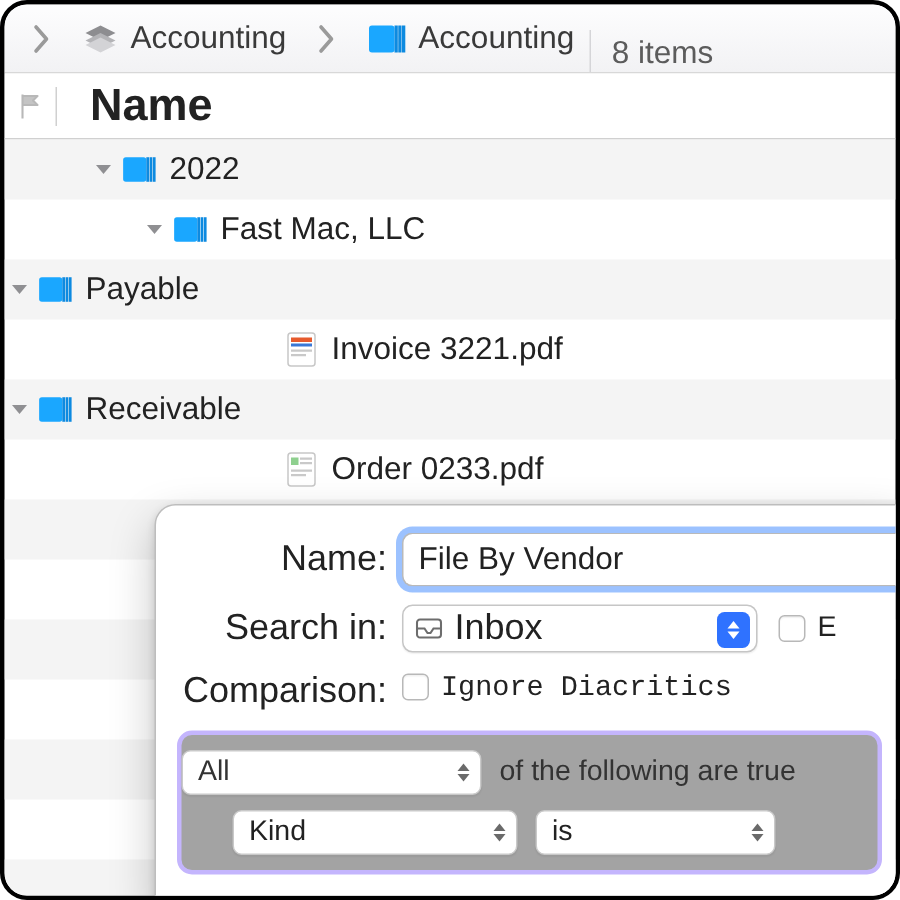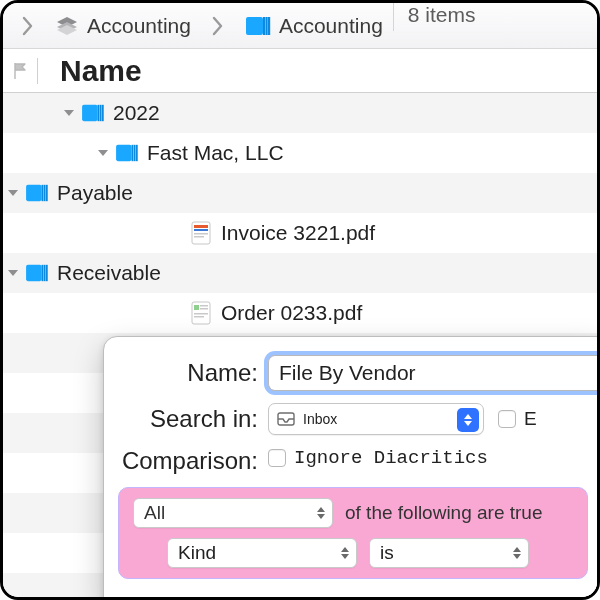--- a/index.html
+++ b/index.html
@@ -4,21 +4,21 @@
 <style>
   * { box-sizing: border-box; margin: 0; padding: 0; }
   html, body { width: 600px; height: 600px; overflow: hidden; }
   body {
     font-family: -apple-system, "Helvetica Neue", Arial, sans-serif;
     font-size: 20px; color: #222; background: #fff;
     border: 3px solid #000; border-radius: 18px; position: relative;
   }
   
   .crumbbar {
-    display: flex; align-items: flex-start; height: 46px;
+    display: flex; align-items: flex-end; height: 46px;
     border-bottom: 1px solid #d8d8d8; padding-left: 8px;
     background: linear-gradient(#fdfdfe,#f2f2f4);
   }
   .crumbbar .seg { display: flex; align-items: center; gap: 8px; padding: 0 10px; height: 100%; }
   .crumbbar .divider { width: 1px; height: 28px; background: #d5d5d8; }
   .chev svg { width: 14px; height: 20px; display: block; }
   .stackicon svg, .grpicon svg { display: block; }
   .crumb-label { font-size: 21px; color: #3a3a3a; }
   .count { color: #5c5c5c; font-size: 21px; padding: 0 14px; }
   
@@ -56,23 +56,23 @@
   .form-label { width: 164px; text-align: right; font-size: 24px; color: #222; padding-right: 10px;}
   .name-input {
     flex: 1; margin-right: 0; height: 36px;
     border: 1.5px solid #b9b9b9; border-right: none;
     border-radius: 7px 0 0 7px;
     box-shadow: 0 0 0 4px rgba(36,120,255,.45);
     padding: 0 10px; font-size: 21px; color: #222; outline: none;
     background: #fff;
   }
   .select {
-    position: relative; flex: 0 0 auto; width: 216px; height: 32px;
+    position: relative; flex: 0 0 auto; width: 237px; height: 32px;
     border: 1px solid #c6c6c6; border-radius: 7px; background: #fff;
-    display:flex; align-items:center; padding: 0 28px 0 8px; font-size: 14px;
+    display:flex; align-items:center; padding: 0 28px 0 8px; font-size: 24px;
     box-shadow: 0 1px 1px rgba(0,0,0,.06);
   }
   .select .tray { margin-right: 8px; display:flex; }
   .select .caret {
     position:absolute; right:4px; top:4px; width:22px; height:24px;
     background:#2f72ff; border-radius:5px; display:flex; flex-direction:column;
     align-items:center; justify-content:center; gap:2px;
   }
   .select .caret::before, .select .caret::after {
     content:""; width:0; height:0; border-left:4px solid transparent; border-right:4px solid transparent;
@@ -80,22 +80,22 @@
   .select .caret::before { border-bottom:5px solid #fff; }
   .select .caret::after { border-top:5px solid #fff; }
   .cb {
     width: 18px; height: 18px; border:1px solid #b8b8b8; border-radius:4px;
     background:#fff; display:inline-block; vertical-align:middle; margin-right:8px;
     box-shadow: inset 0 1px 1px rgba(0,0,0,.06);
   }
   .cmp-col { display:flex; flex-direction:column; gap:6px; font-size:19px; }
   .opt { display:flex; align-items:center;font-family:Liberation Mono, monospace; }
   .rule-area {
-    margin: 8px 14px 0 14px; border:1px solid #c4b5fd; border-radius:10px;
-    padding: 10px 14px; background: #f9a8d4;
+    margin: 8px 14px 0 14px; border:3px solid #c4b5fd; border-radius:10px;
+    padding: 10px 0; background: #a3a3a3;
   }
   .combo {
     position:relative; height:30px; border:1px solid #c9c9c9; border-radius:6px;
     background:#fff; display:inline-flex; align-items:center; padding: 0 24px 0 10px;
     font-size:19px; box-shadow: 0 1px 1px rgba(0,0,0,.05);
   }
   .combo .stepper {
     position:absolute; right:3px; top:3px; bottom:3px; width:16px;
     display:flex; flex-direction:column; justify-content:center; align-items:center; gap:2px;
   }

